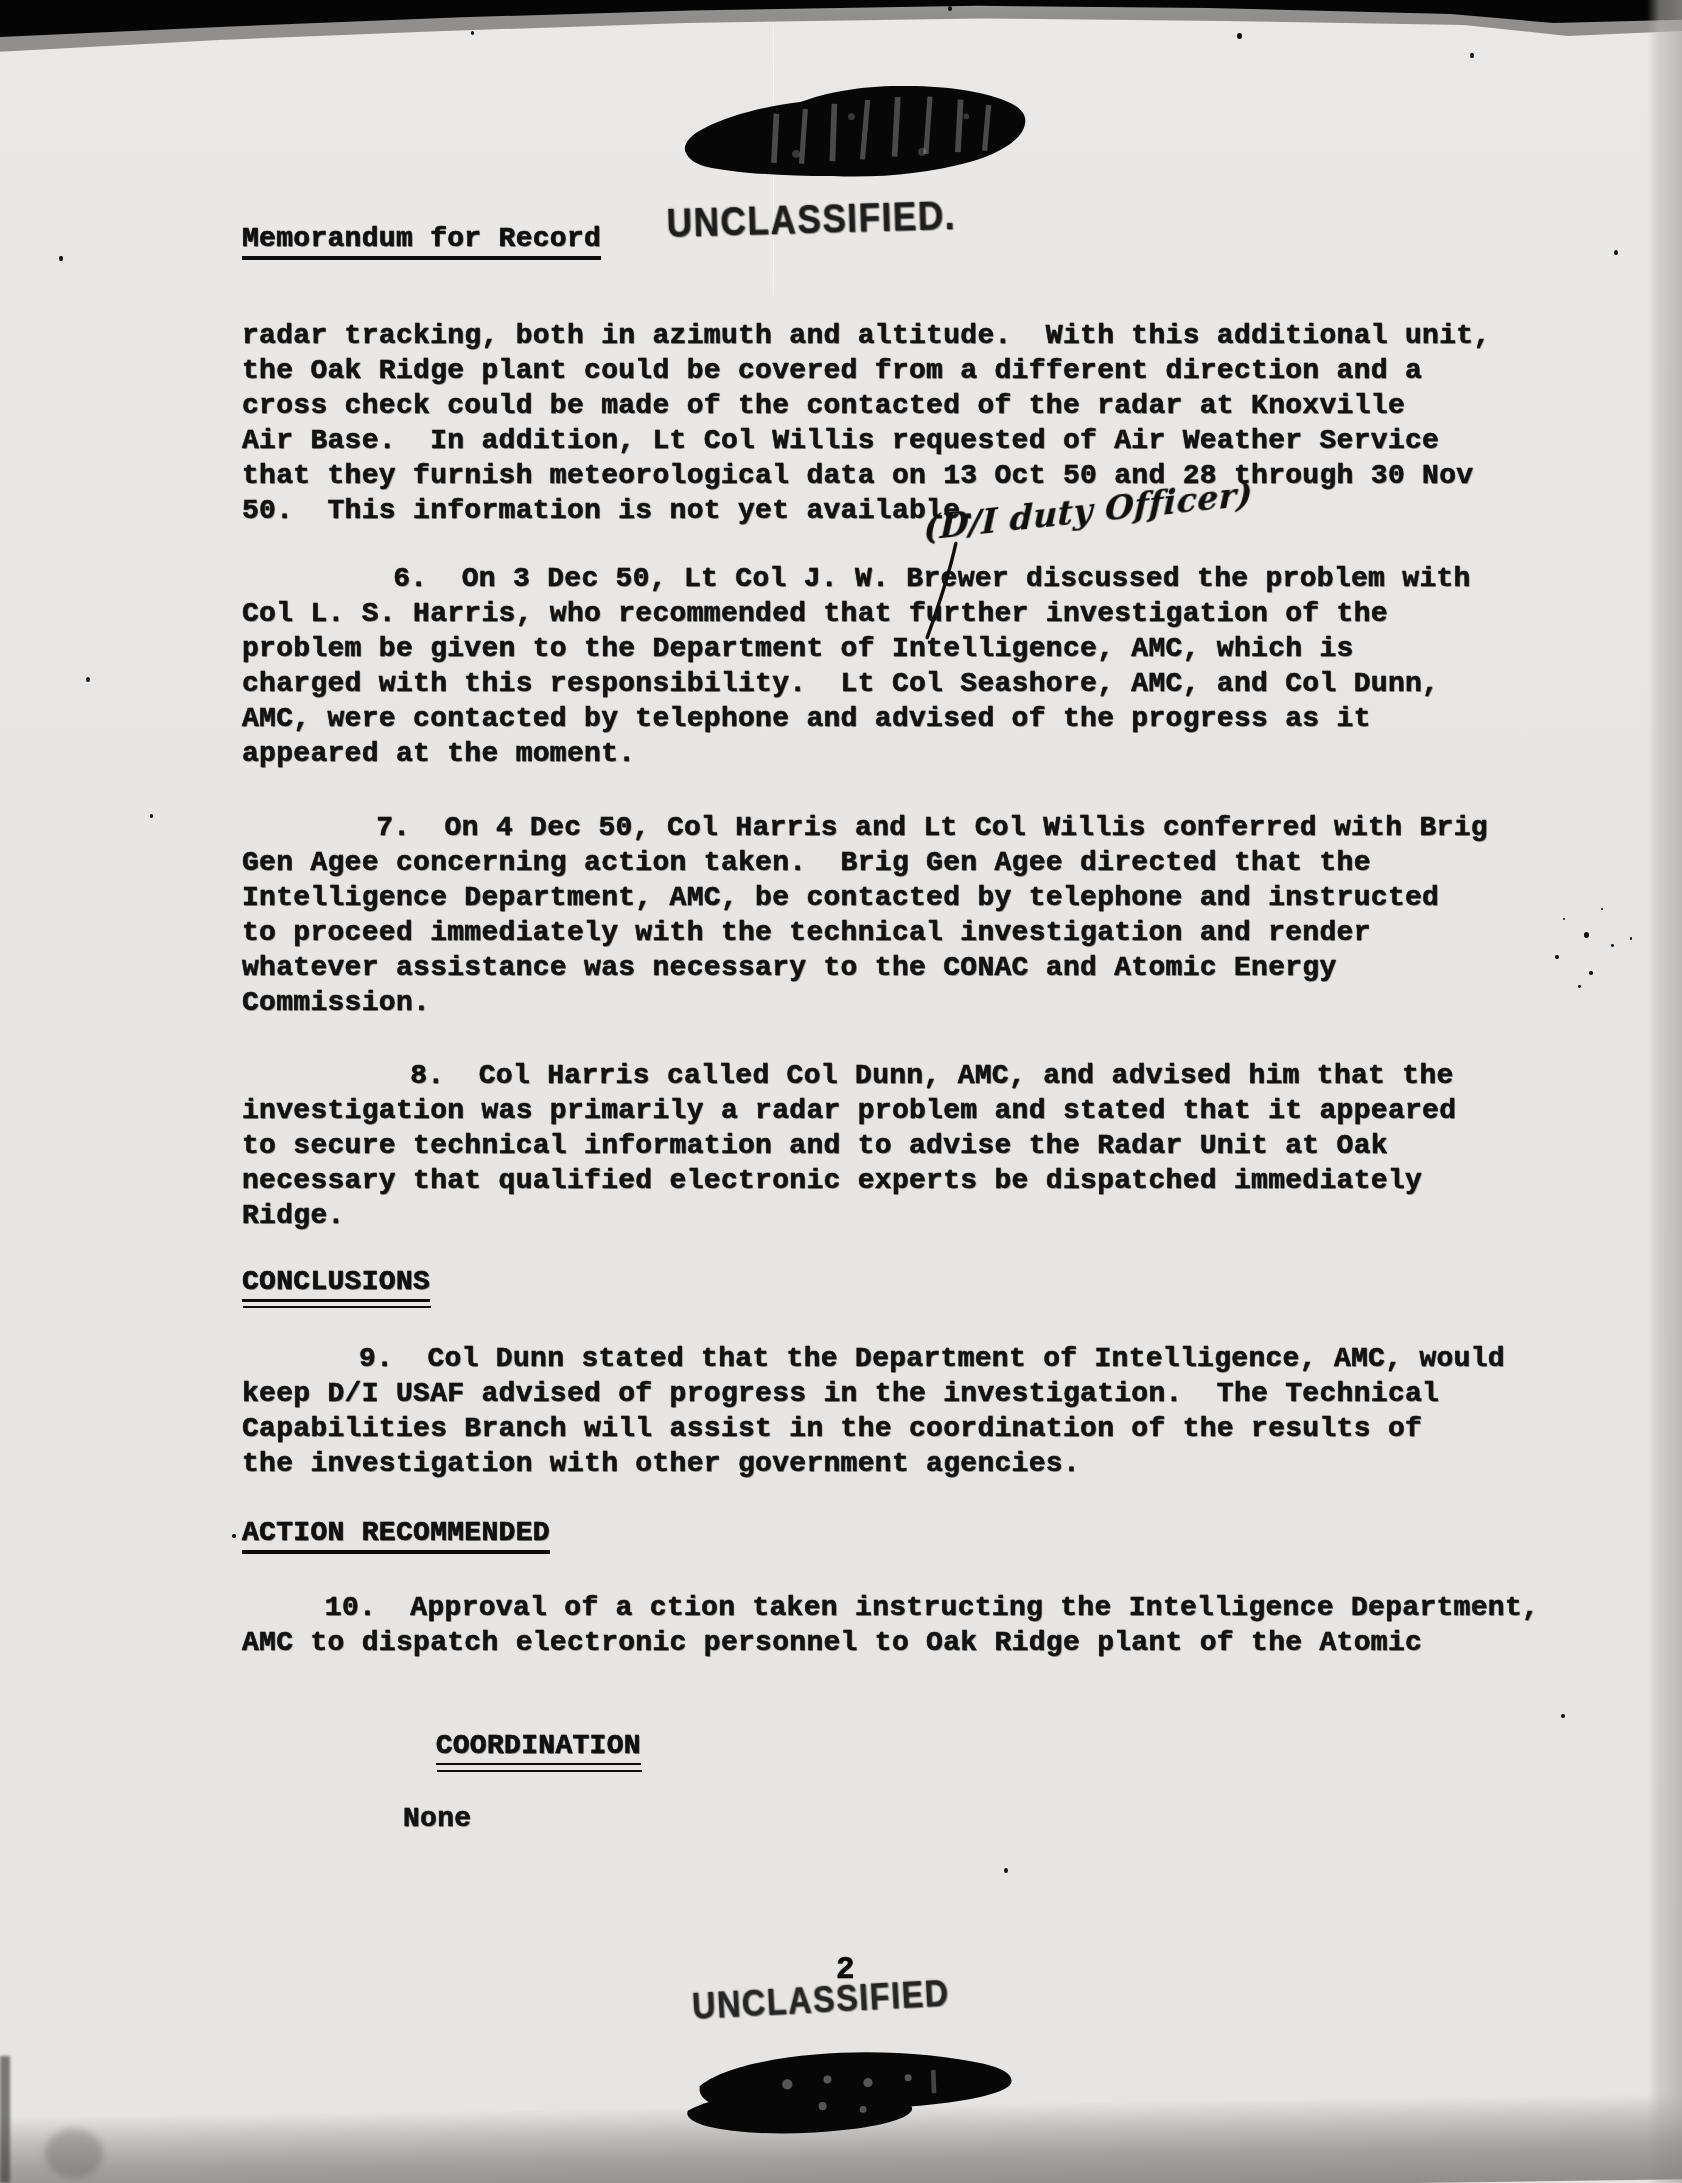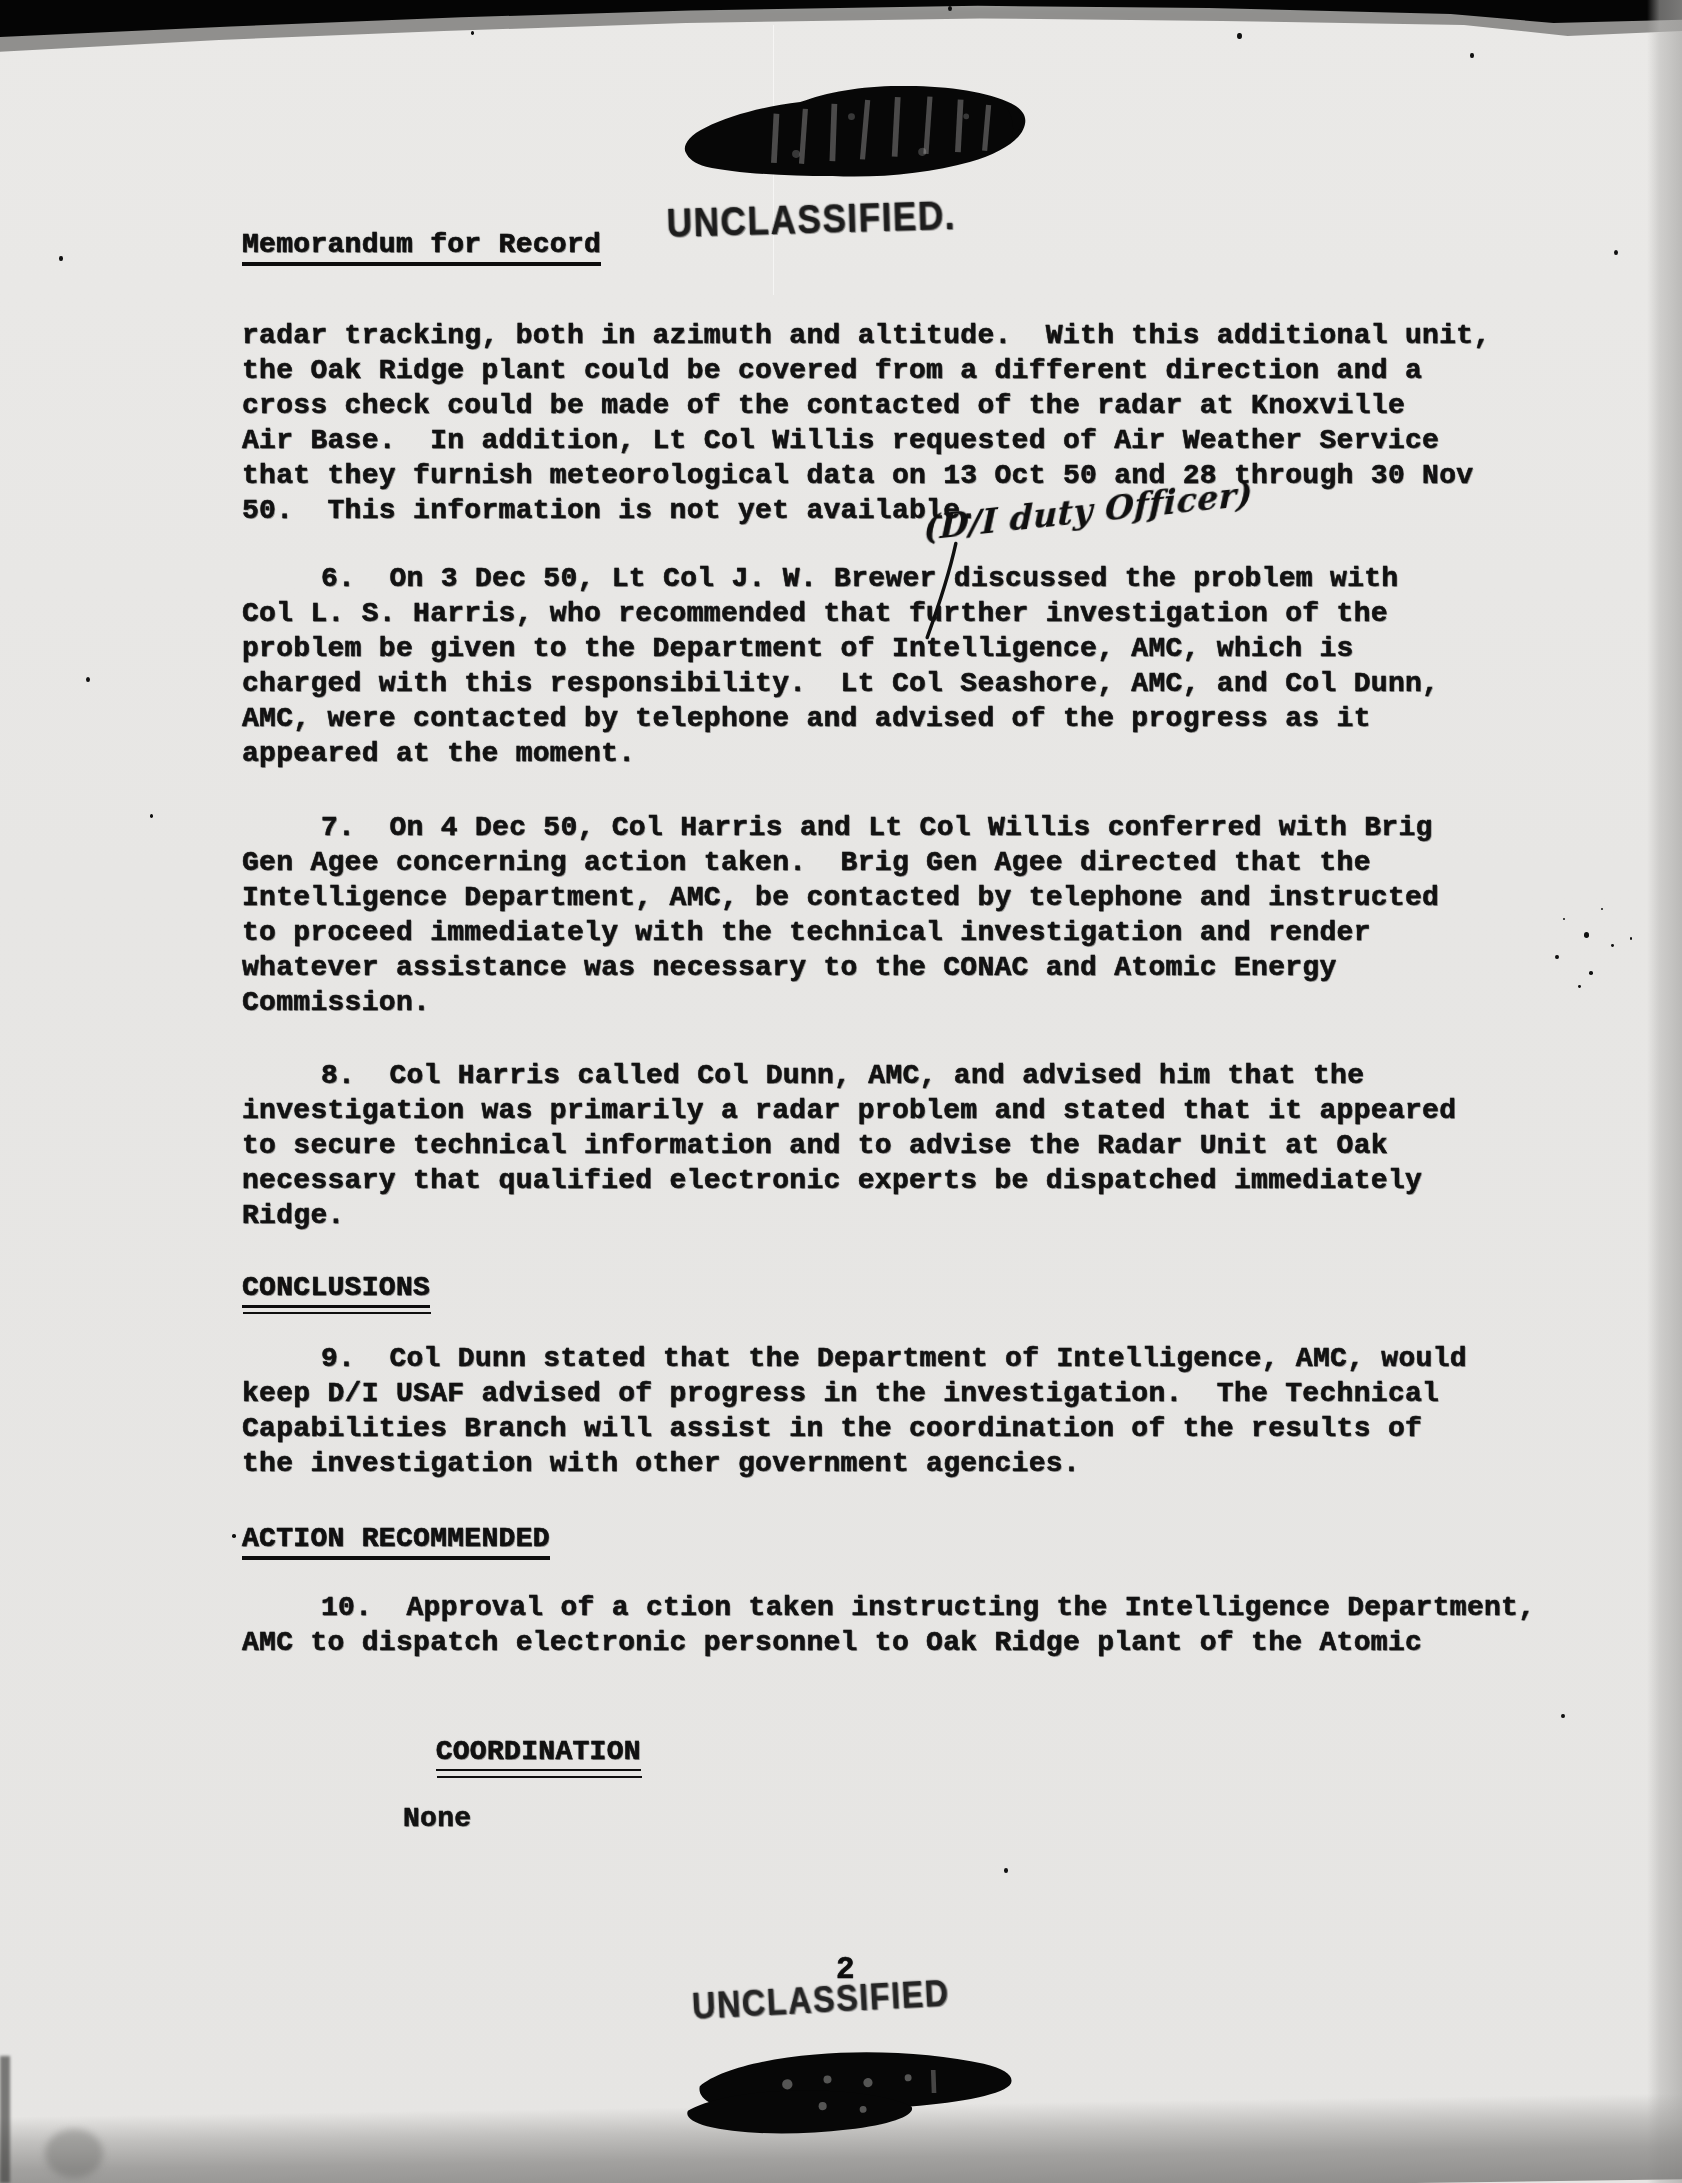--- a/index.html
+++ b/index.html
@@ -42,27 +42,26 @@
   }
   .speck{position:absolute;background:#101010;border-radius:50%;}
   
   .tblock{position:absolute;left:242px;width:1301px;}
   .tline{
     font-size:28px;line-height:35px;font-weight:700;white-space:pre;
     letter-spacing:0.3px;color:#121212;
     text-shadow:0 0 1.2px rgba(0,0,0,.55),0.9px 0.6px 0.6px rgba(0,0,0,.3);
     -webkit-text-stroke:0.5px #161616;
   }
-  .indent{text-indent:79px;}
+  .indent{text-indent:79px;text-align:center;}
   .heading{
     position:absolute;left:242px;font-size:28px;font-weight:700;white-space:pre;
     letter-spacing:0.3px;color:#101010;display:inline-block;padding-bottom:2.3px;
     border-bottom:4px solid #0d0d0d;
     text-shadow:0 0 1.2px rgba(0,0,0,.6),0.9px 0.6px 0.6px rgba(0,0,0,.35);
-    margin-top:6px;
     -webkit-text-stroke:0.6px #141414;
   }
   .underline-double{position:relative;}
   .underline-double::after{
     content:"";position:absolute;left:1.2px;right:-1.2px;bottom:-9.2px;height:2.9px;background:#0f0f0f;
   }
   
   .stamp{
     position:absolute;font-family:"Liberation Sans","DejaVu Sans",sans-serif;
     font-weight:700;color:#161616;white-space:pre;

